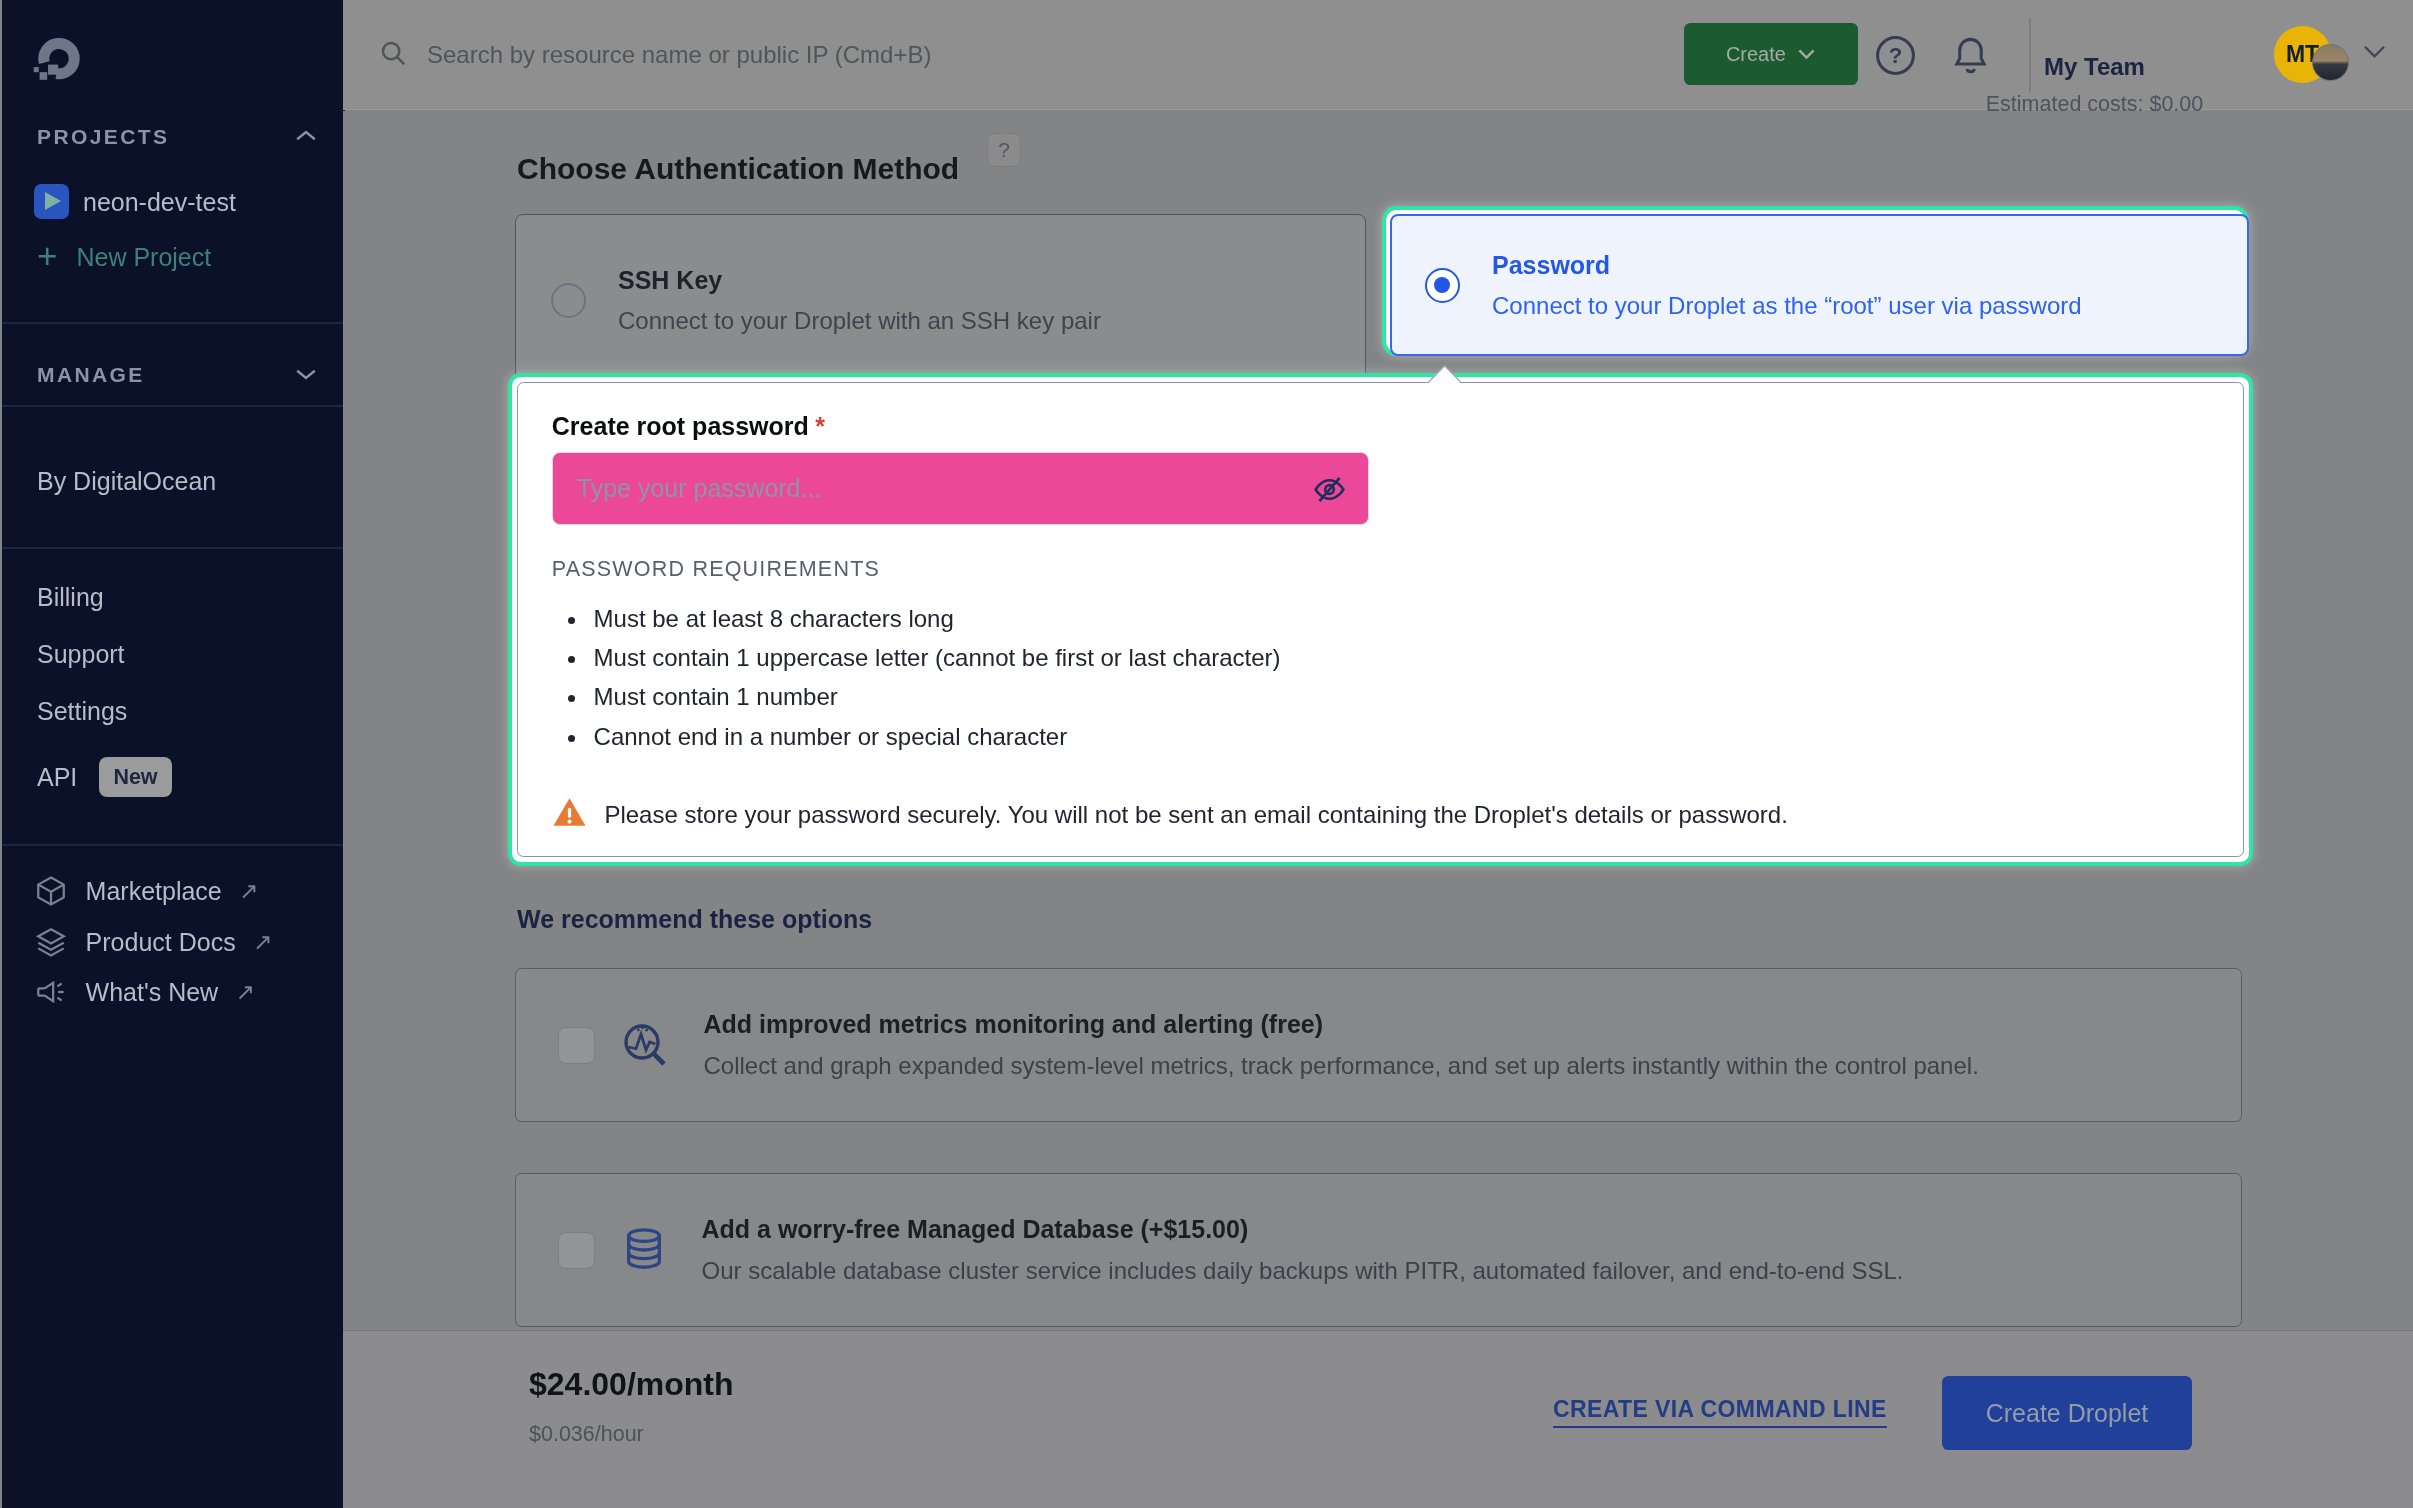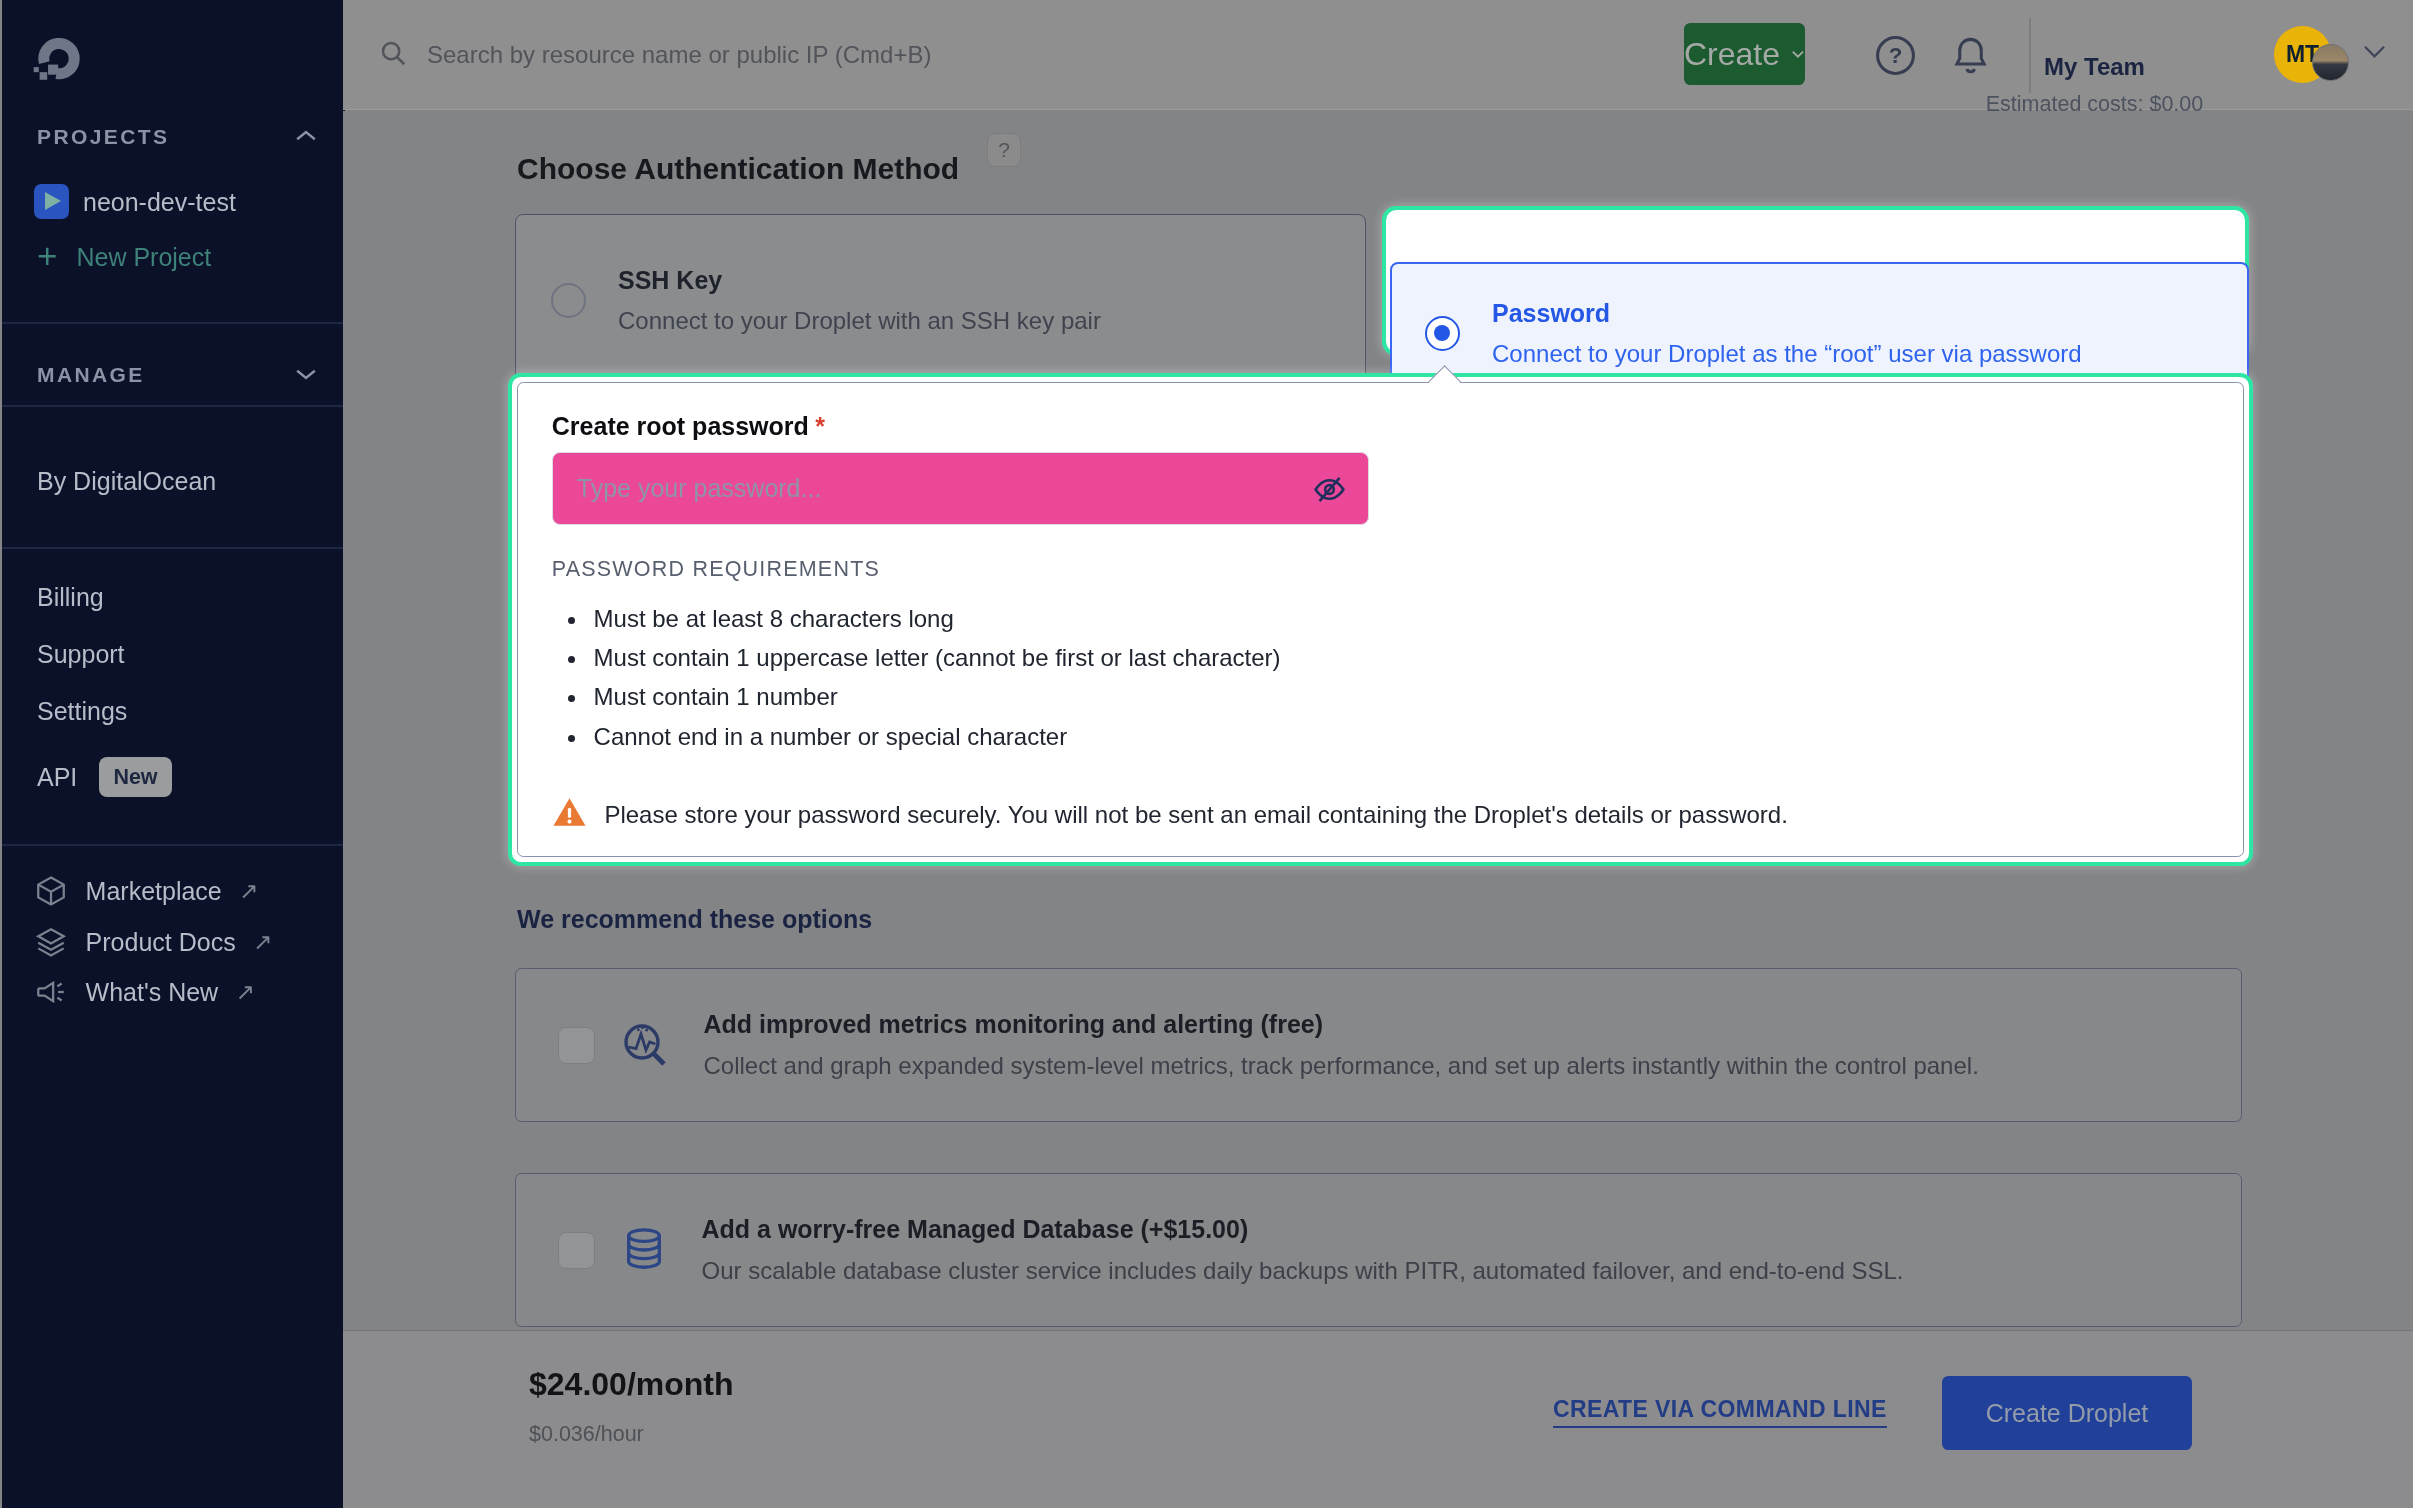--- a/index.html
+++ b/index.html
@@ -18,21 +18,21 @@
   .newproj{position:absolute;left:35px;top:243px;color:#3d8178;font-size:25px;display:flex;align-items:center;gap:19px;}
   .newproj .plus{font-size:35px;font-weight:300;line-height:25px;position:relative;top:-1.6px;}
   .api-badge{position:absolute;left:97px;top:757px;height:40px;line-height:40px;padding:0 14.4px;border-radius:8px;background:#9b9c9e;color:#1e2740;font-size:21.5px;font-weight:700;}
   .sb-ext{position:absolute;left:32px;display:flex;align-items:center;gap:17.6px;color:#b6bdc9;font-size:25px;}
   .sb-ext .ico{color:#79828f;display:flex;}
   .sb-ext .arrow{color:#79828f;font-size:23px;}
   
   .topbar{position:absolute;left:343px;top:0;width:2070px;height:109px;background:#8f8f90;border-bottom:1.6px solid #9a9a9b;}
   .search{position:absolute;left:35px;top:0;height:109px;display:flex;align-items:center;gap:19px;color:#515459;}
   .search .ph{font-size:24px;color:#515459;}
-  .create-btn{position:absolute;left:1341px;top:23px;width:121px;height:62px;background:#1c5a30;border-radius:6.4px;color:#a6aaa7;font-size:32px;display:flex;align-items:center;justify-content:center;gap:11.2px;}
+  .create-btn{position:absolute;left:1341px;top:23px;width:174px;height:62px;background:#1c5a30;border-radius:6.4px;color:#a6aaa7;font-size:20px;display:flex;align-items:center;justify-content:center;gap:11.2px;}
   .tb-ico{position:absolute;top:34px;color:#363d50;}
   .tb-div{position:absolute;left:1686px;top:17.6px;width:1.6px;height:75px;background:#7e7e82;}
   .team-block{position:absolute;left:1592px;top:21px;width:319px;text-align:center;margin-top:32px;}
   .team-name{font-size:24px;font-weight:700;color:#1b2440;}
   .team-costs{margin-top:11.2px;font-size:21.5px;color:#4c525e;}
   .avatar{position:absolute;left:1931px;top:26px;width:57px;height:57px;border-radius:50%;background:#eab308;color:#0f2030;font-size:23px;font-weight:700;display:flex;align-items:center;justify-content:center;}
   .avatar-photo{position:absolute;left:1969px;top:44px;width:35px;height:35px;border-radius:50%;border:1.6px solid #6f7074;background:linear-gradient(180deg,#8a7b64 0%,#9b8668 45%,#333842 55%,#23262e 100%);}
   .tb-chev{position:absolute;left:2018px;top:42px;color:#40465a;}
   
   .content{position:absolute;left:343px;top:111px;width:2070px;height:1219px;background:#838486;}
@@ -42,21 +42,21 @@
   .card-ssh{left:172px;top:103px;width:851px;height:172px;background:#8b8c8e;border:1.6px solid #4d5369;border-radius:8px;padding-left:35px;}
   .radio{width:35px;height:35px;border-radius:50%;box-sizing:border-box;flex:none;}
   .radio.off{border:2.4px solid #6e7380;}
   .radio.on{border:2.4px solid #2457e5;background:#fff;position:relative;}
   .radio.on::after{content:"";position:absolute;left:7.2px;top:7.2px;width:16px;height:16px;border-radius:50%;background:#2457e5;}
   .auth-text{margin-left:32px;}
   .auth-title{font-size:25px;font-weight:700;color:#1e222b;}
   .auth-desc{margin-top:12px;font-size:24px;color:#3e434e;}
   .spotlight{position:absolute;background:#fff;border:4px solid #2ee6a3;box-shadow:0 0 11.2px rgba(255,255,255,.35);box-sizing:border-box;}
   .spot-pass{left:1039px;top:95px;width:867px;height:150px;border-radius:14.4px;padding:4px;}
-  .card-pass{width:100%;height:100%;background:#eef3fe;border:2.4px solid #3b66f1;border-radius:8px;box-sizing:border-box;display:flex;align-items:center;padding-left:33px;margin-top:48px;}
+  .card-pass{width:100%;height:100%;background:#eef3fe;border:2.4px solid #3b66f1;border-radius:8px;box-sizing:border-box;display:flex;align-items:center;padding-left:33px;}
   .card-pass .auth-title{color:#2457e5;}
   .card-pass .auth-desc{color:#2e63ee;}
   .spot-form{left:165px;top:262px;width:1745px;height:493px;border-radius:12.8px;padding:4.8px;}
   .form-panel{position:relative;width:100%;height:100%;background:#fff;border:1.6px solid #8a93ad;border-radius:6.4px;box-sizing:border-box;padding:29px 34px 0 34px;}
   .caret{position:absolute;left:915px;top:-12.8px;width:22.3px;height:22.3px;background:#fff;border-top:1.6px solid #8a93ad;border-left:1.6px solid #8a93ad;transform:rotate(45deg);}
   .pw-label{font-size:25px;font-weight:700;color:#0b0d10;}
   .pw-label .req{color:#d7402f;margin-left:6.4px;font-weight:700;}
   .input-wrap{position:relative;margin-top:11.2px;width:817px;height:73px;}
   .pw-input{width:100%;height:100%;box-sizing:border-box;border:1.6px solid #d9dce2;border-radius:8px;font-size:25px;color:#333;padding:0 72px 0 24px;outline:none;font-family:inherit;background:#ec4899;}
   .pw-input::placeholder{color:#8e95a5;}

